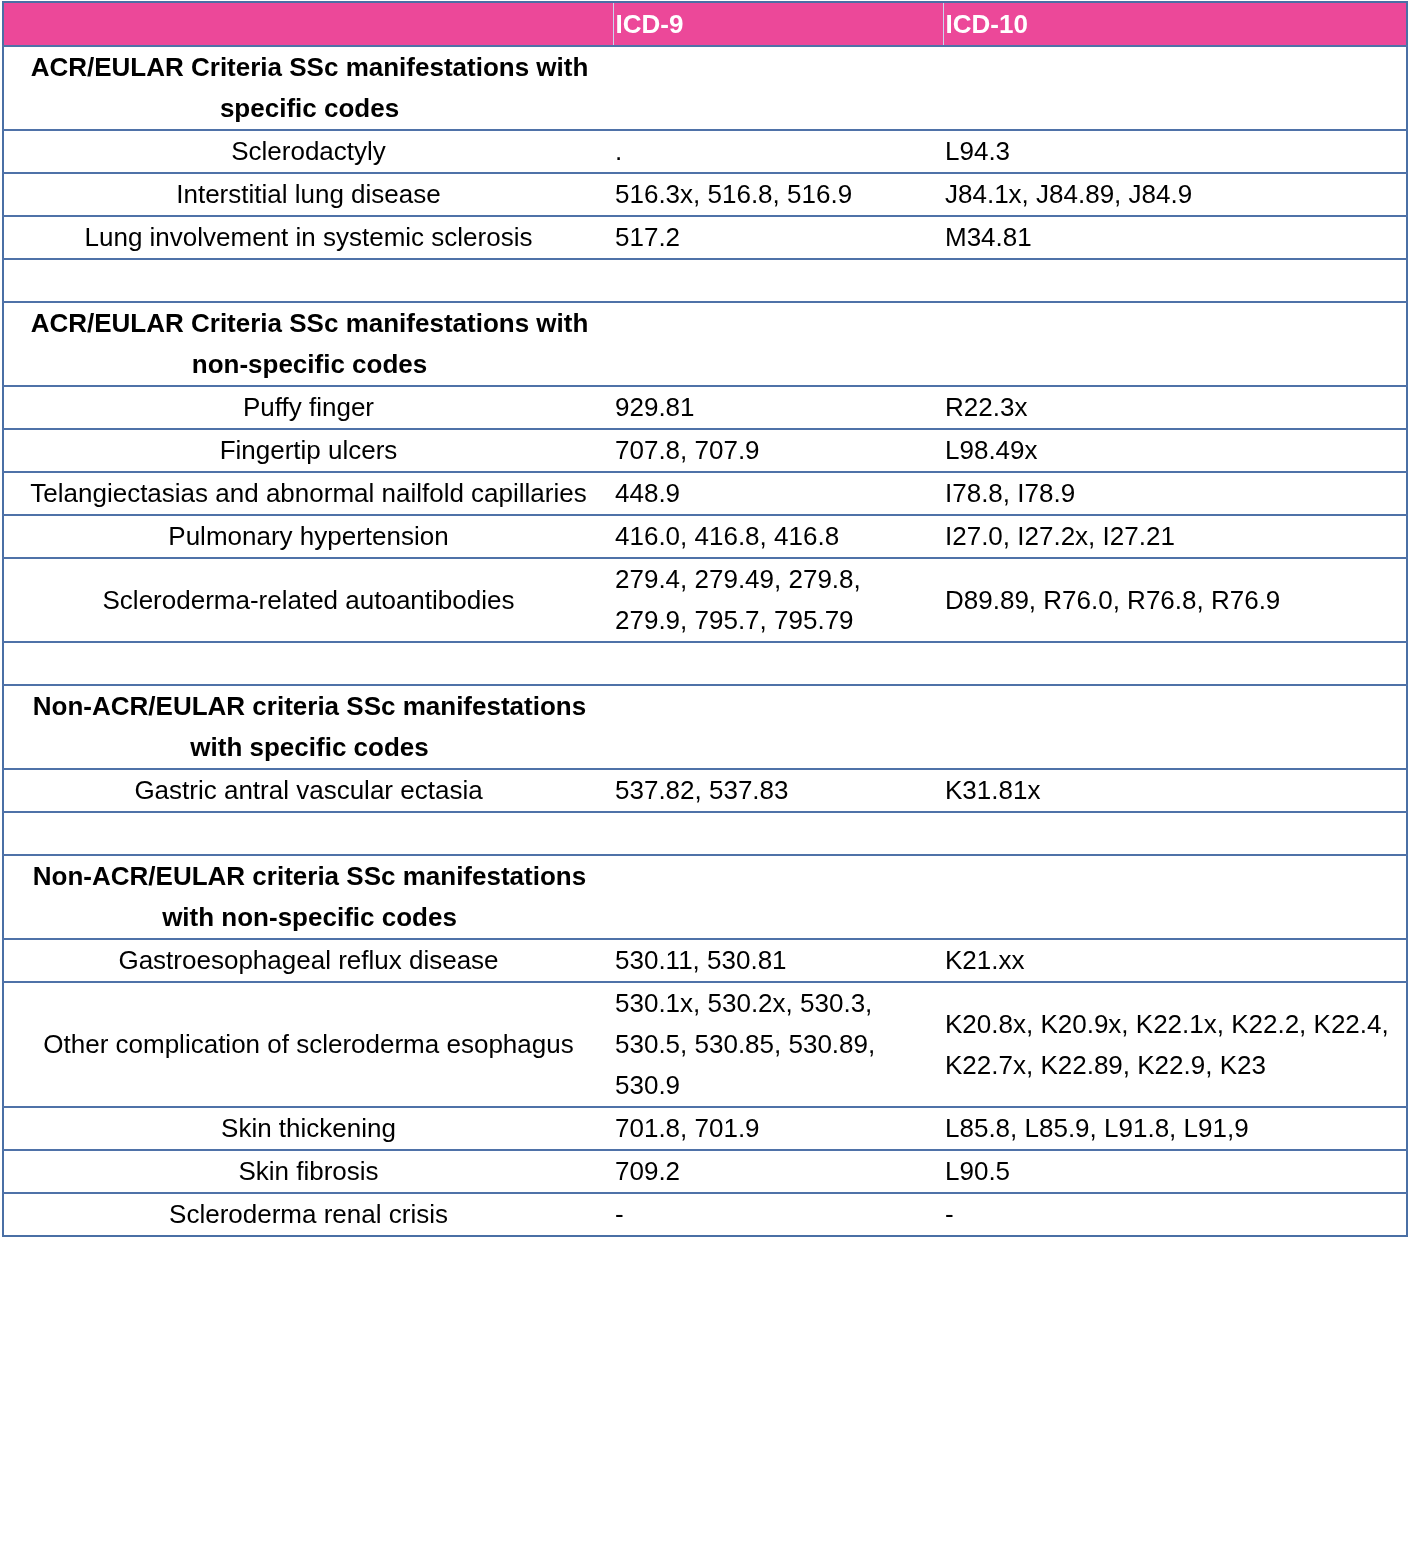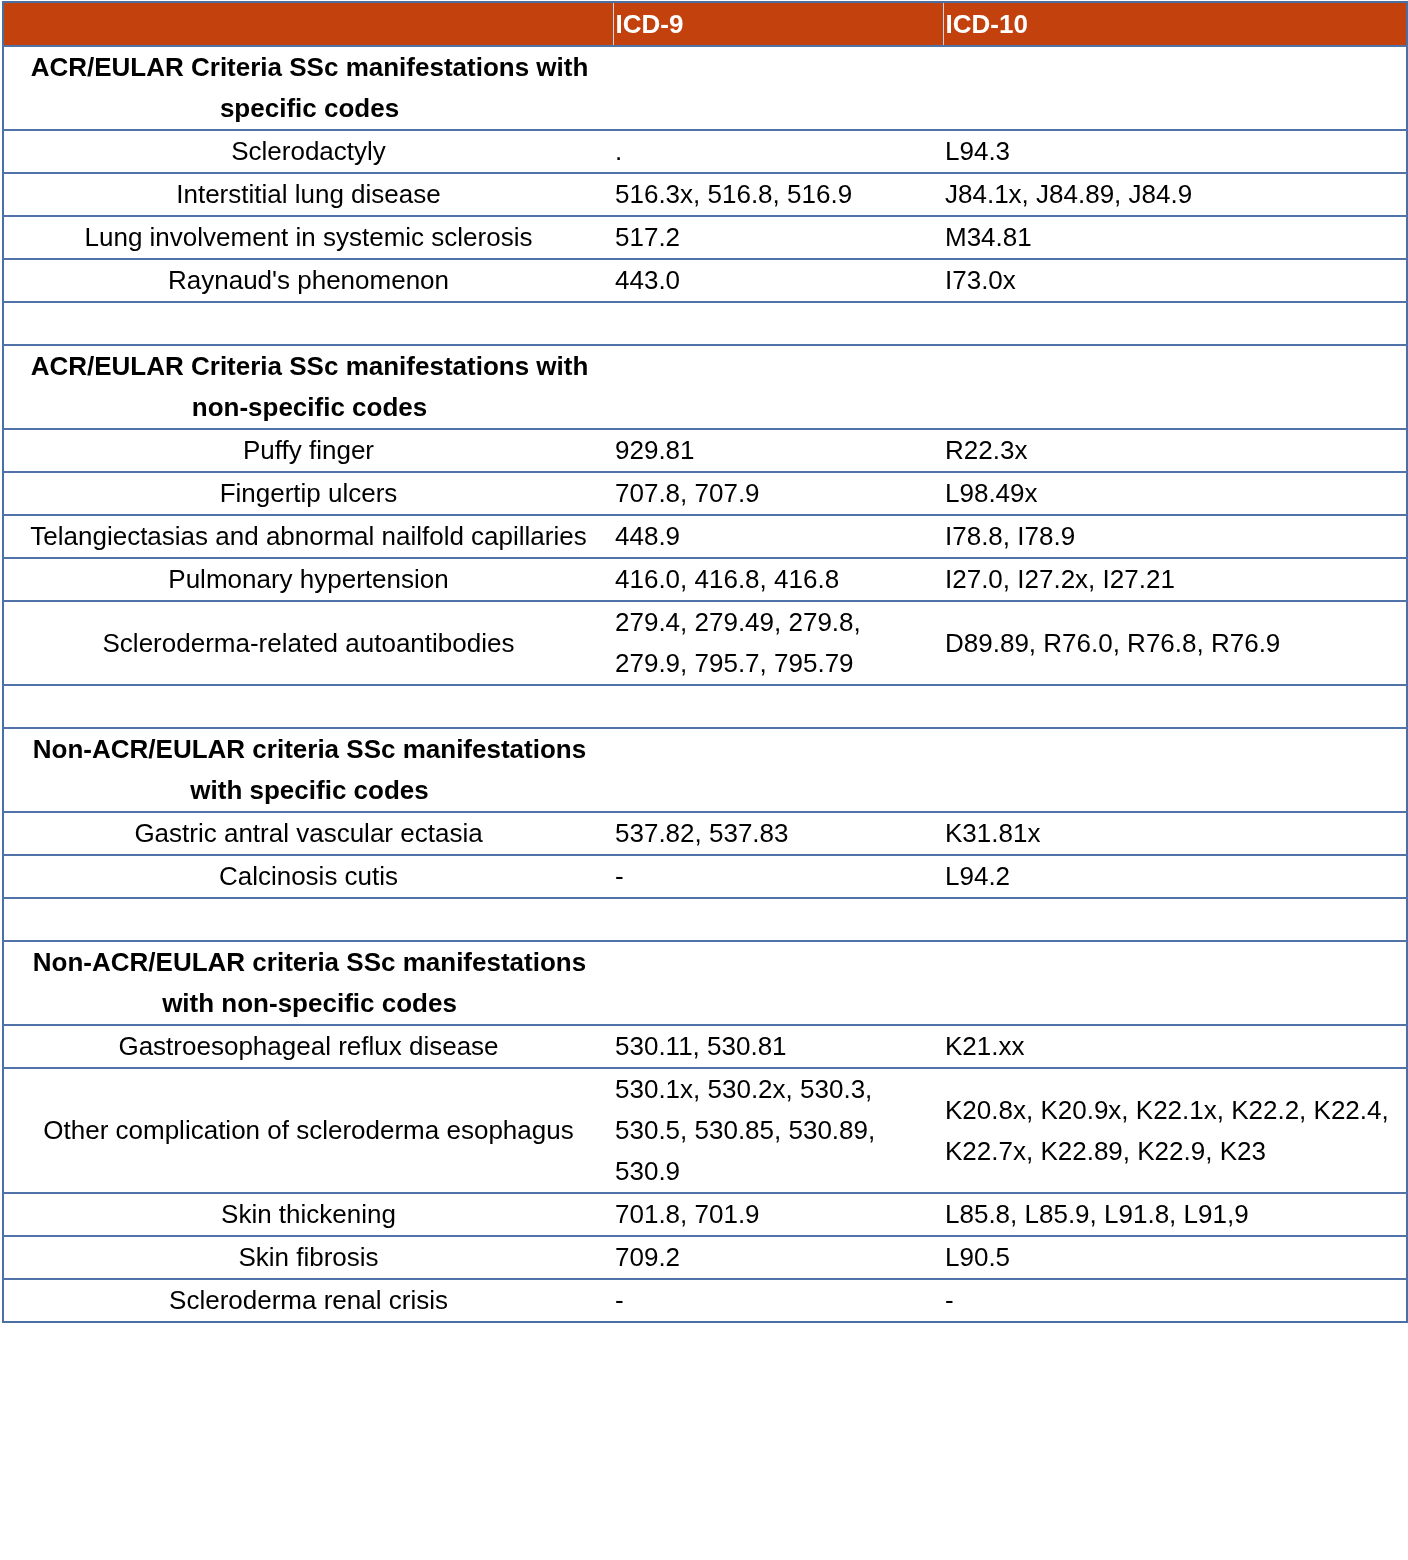--- a/index.html
+++ b/index.html
@@ -11,21 +11,21 @@
     table-layout: fixed;
     font-family: "Liberation Sans", "DejaVu Sans", sans-serif;
     font-size: 26px;
     color: #000;
     border: 2px solid #4a6fa5;
   }
   .tbl col.c1 { width: 610px; }
   .tbl col.c2 { width: 330px; }
   .tbl col.c3 { width: 464px; }
   .tbl th {
-    background: #c2410c;
+    background: #ec4899;
     color: #ffffff;
     font-weight: bold;
     text-align: left;
     height: 42px;
     padding: 0 2px;
     font-size: 26px;
     vertical-align: middle;
   }
   .tbl th + th { border-left: 1px solid #c9d6ee; }
   .tbl td {
@@ -82,25 +82,20 @@
       <tr class="row">
         <td class="label" data-bind="sections.0.rows.1.manifestation">Interstitial lung disease</td>
         <td class="code" data-bind="sections.0.rows.1.icd9">516.3x, 516.8, 516.9</td>
         <td class="code" data-bind="sections.0.rows.1.icd10">J84.1x, J84.89, J84.9</td>
       </tr>
       <tr class="row">
         <td class="label" data-bind="sections.0.rows.2.manifestation">Lung involvement in systemic sclerosis</td>
         <td class="code" data-bind="sections.0.rows.2.icd9">517.2</td>
         <td class="code" data-bind="sections.0.rows.2.icd10">M34.81</td>
       </tr>
-      <tr class="row">
-        <td class="label" data-bind="sections.0.rows.3.manifestation">Raynaud's phenomenon</td>
-        <td class="code" data-bind="sections.0.rows.3.icd9">443.0</td>
-        <td class="code" data-bind="sections.0.rows.3.icd10">I73.0x</td>
-      </tr>
       <tr class="blank">
         <td></td>
         <td></td>
         <td></td>
       </tr>
       <tr class="section">
         <td class="sec-title">
           <div data-bind="sections.1.title_lines.0">ACR/EULAR Criteria SSc manifestations with</div>
           <div data-bind="sections.1.title_lines.1">non-specific codes</div>
         </td>
@@ -143,25 +138,20 @@
           <div data-bind="sections.2.title_lines.1">with specific codes</div>
         </td>
         <td></td>
         <td></td>
       </tr>
       <tr class="row">
         <td class="label" data-bind="sections.2.rows.0.manifestation">Gastric antral vascular ectasia</td>
         <td class="code" data-bind="sections.2.rows.0.icd9">537.82, 537.83</td>
         <td class="code" data-bind="sections.2.rows.0.icd10">K31.81x</td>
       </tr>
-      <tr class="row">
-        <td class="label" data-bind="sections.2.rows.1.manifestation">Calcinosis cutis</td>
-        <td class="code" data-bind="sections.2.rows.1.icd9">-</td>
-        <td class="code" data-bind="sections.2.rows.1.icd10">L94.2</td>
-      </tr>
       <tr class="blank">
         <td></td>
         <td></td>
         <td></td>
       </tr>
       <tr class="section">
         <td class="sec-title">
           <div data-bind="sections.3.title_lines.0">Non-ACR/EULAR criteria SSc manifestations</div>
           <div data-bind="sections.3.title_lines.1">with non-specific codes</div>
         </td>

